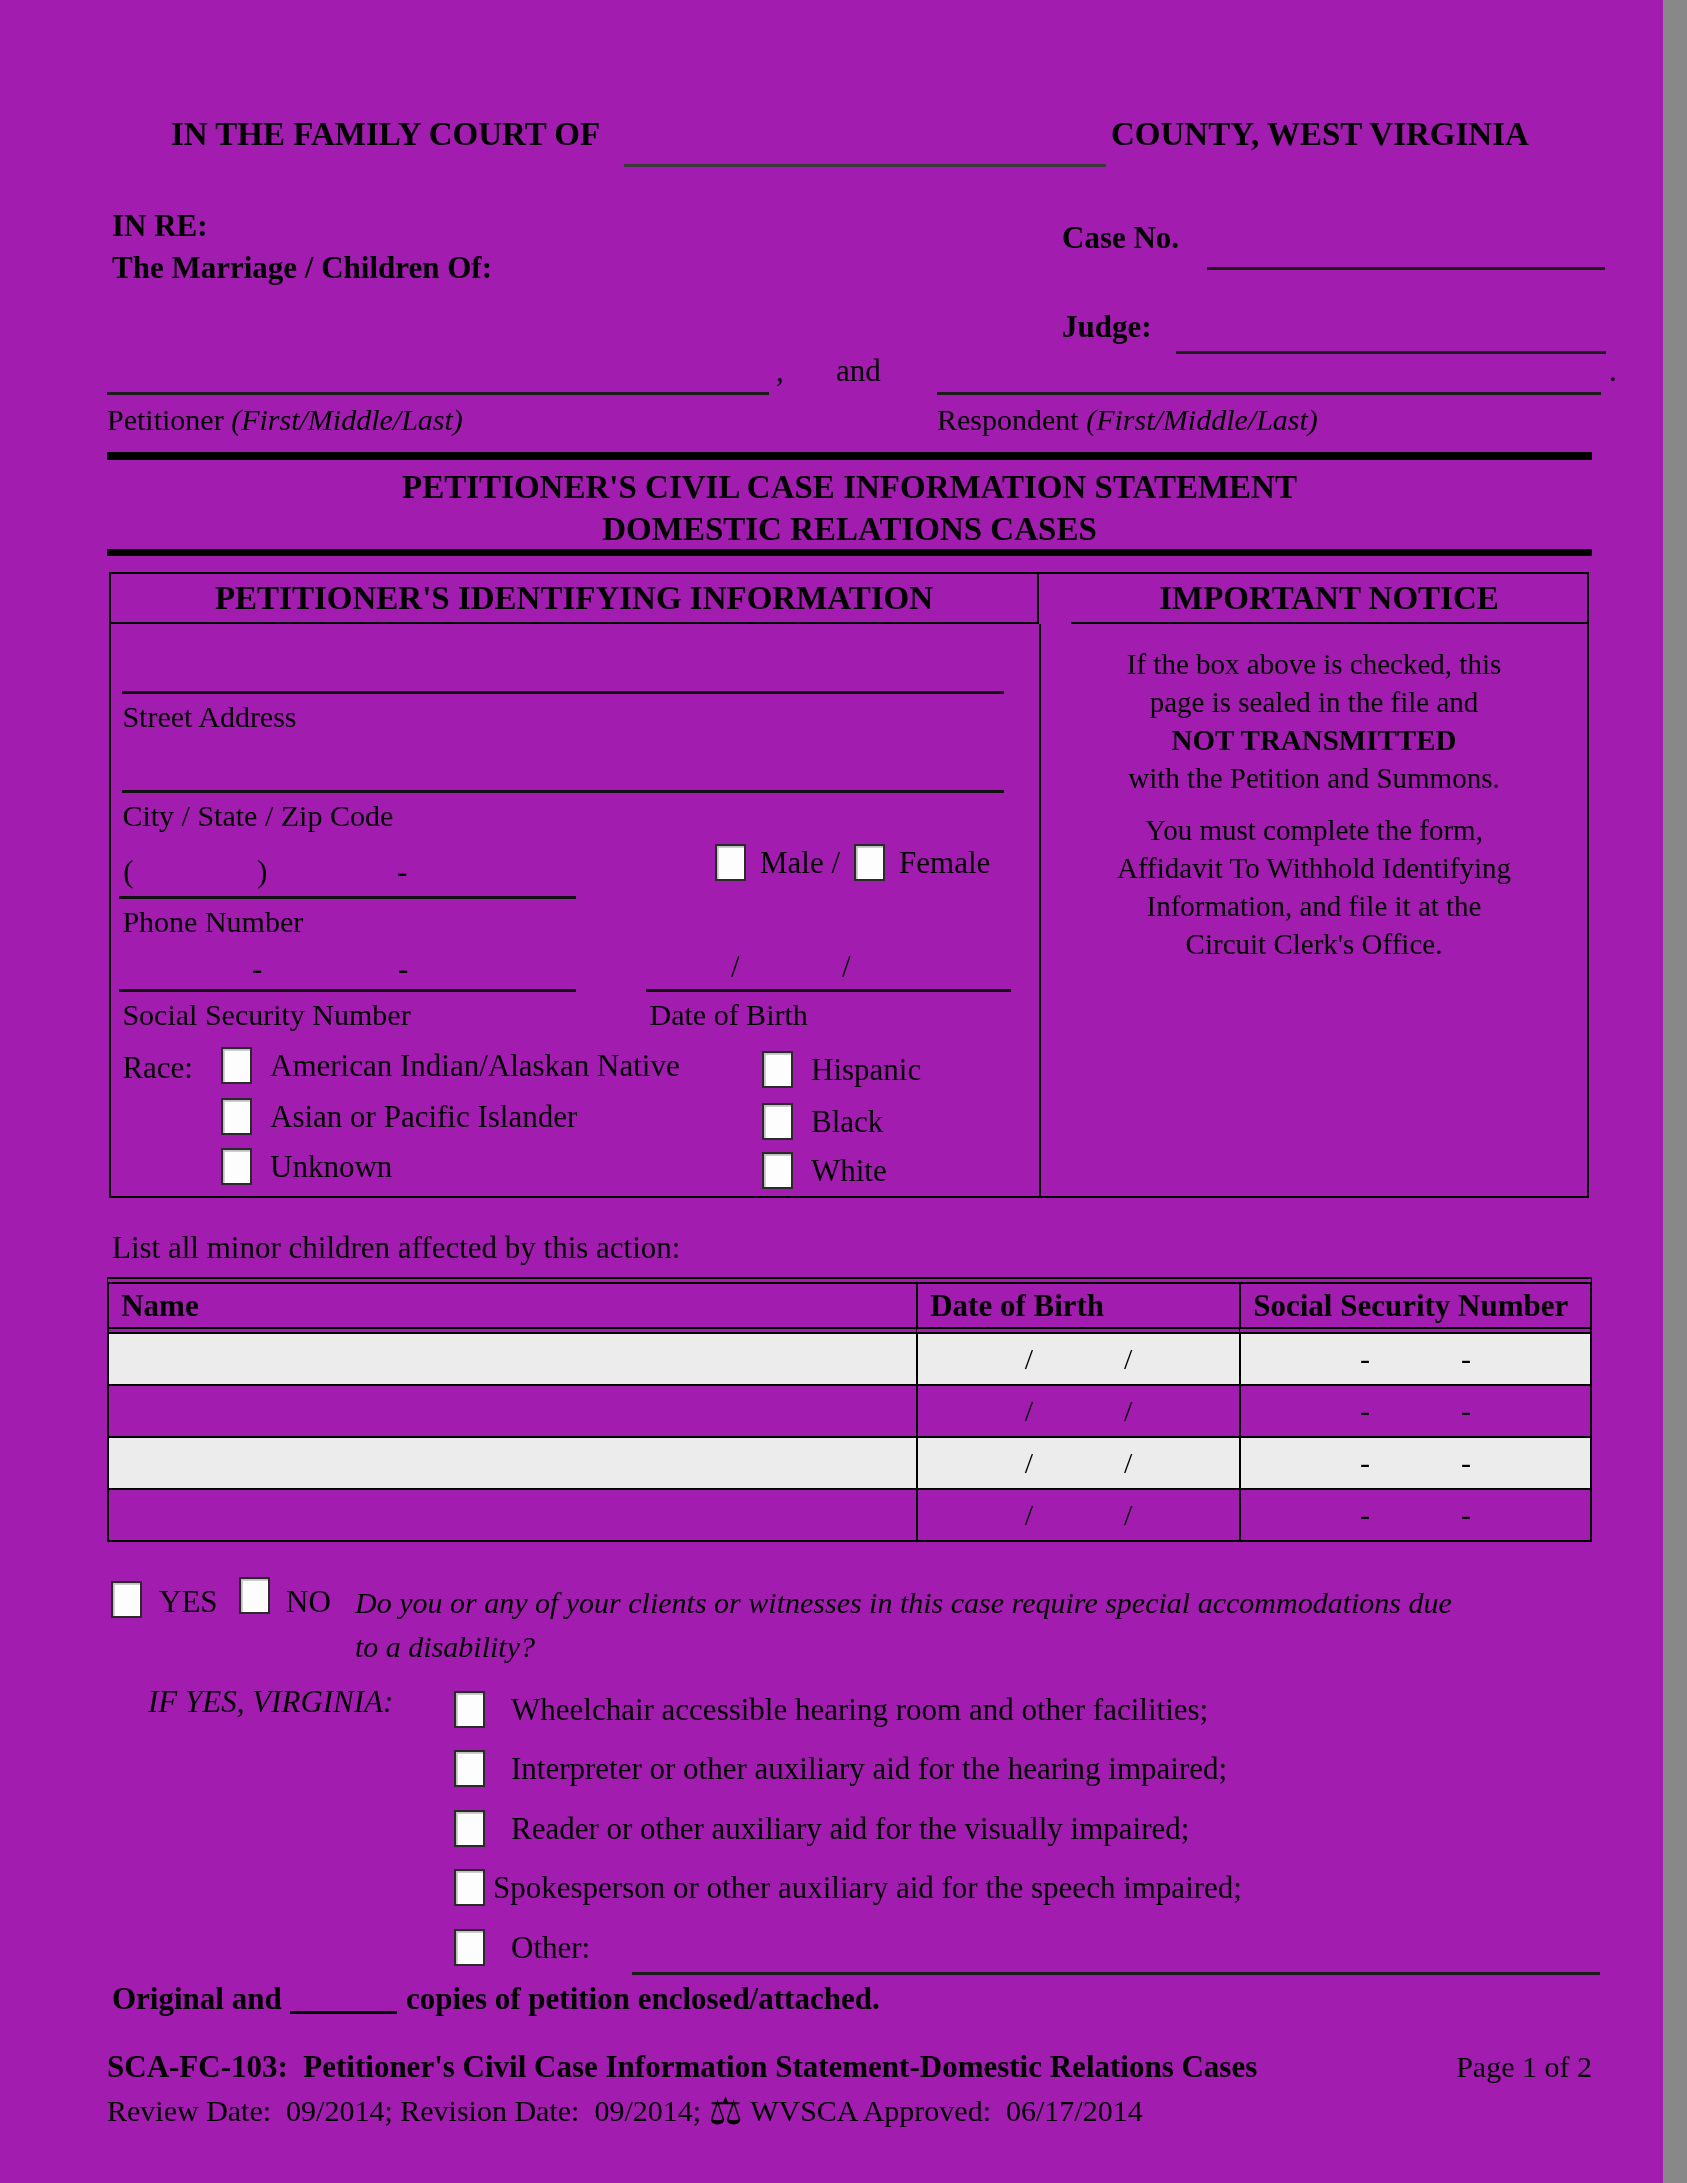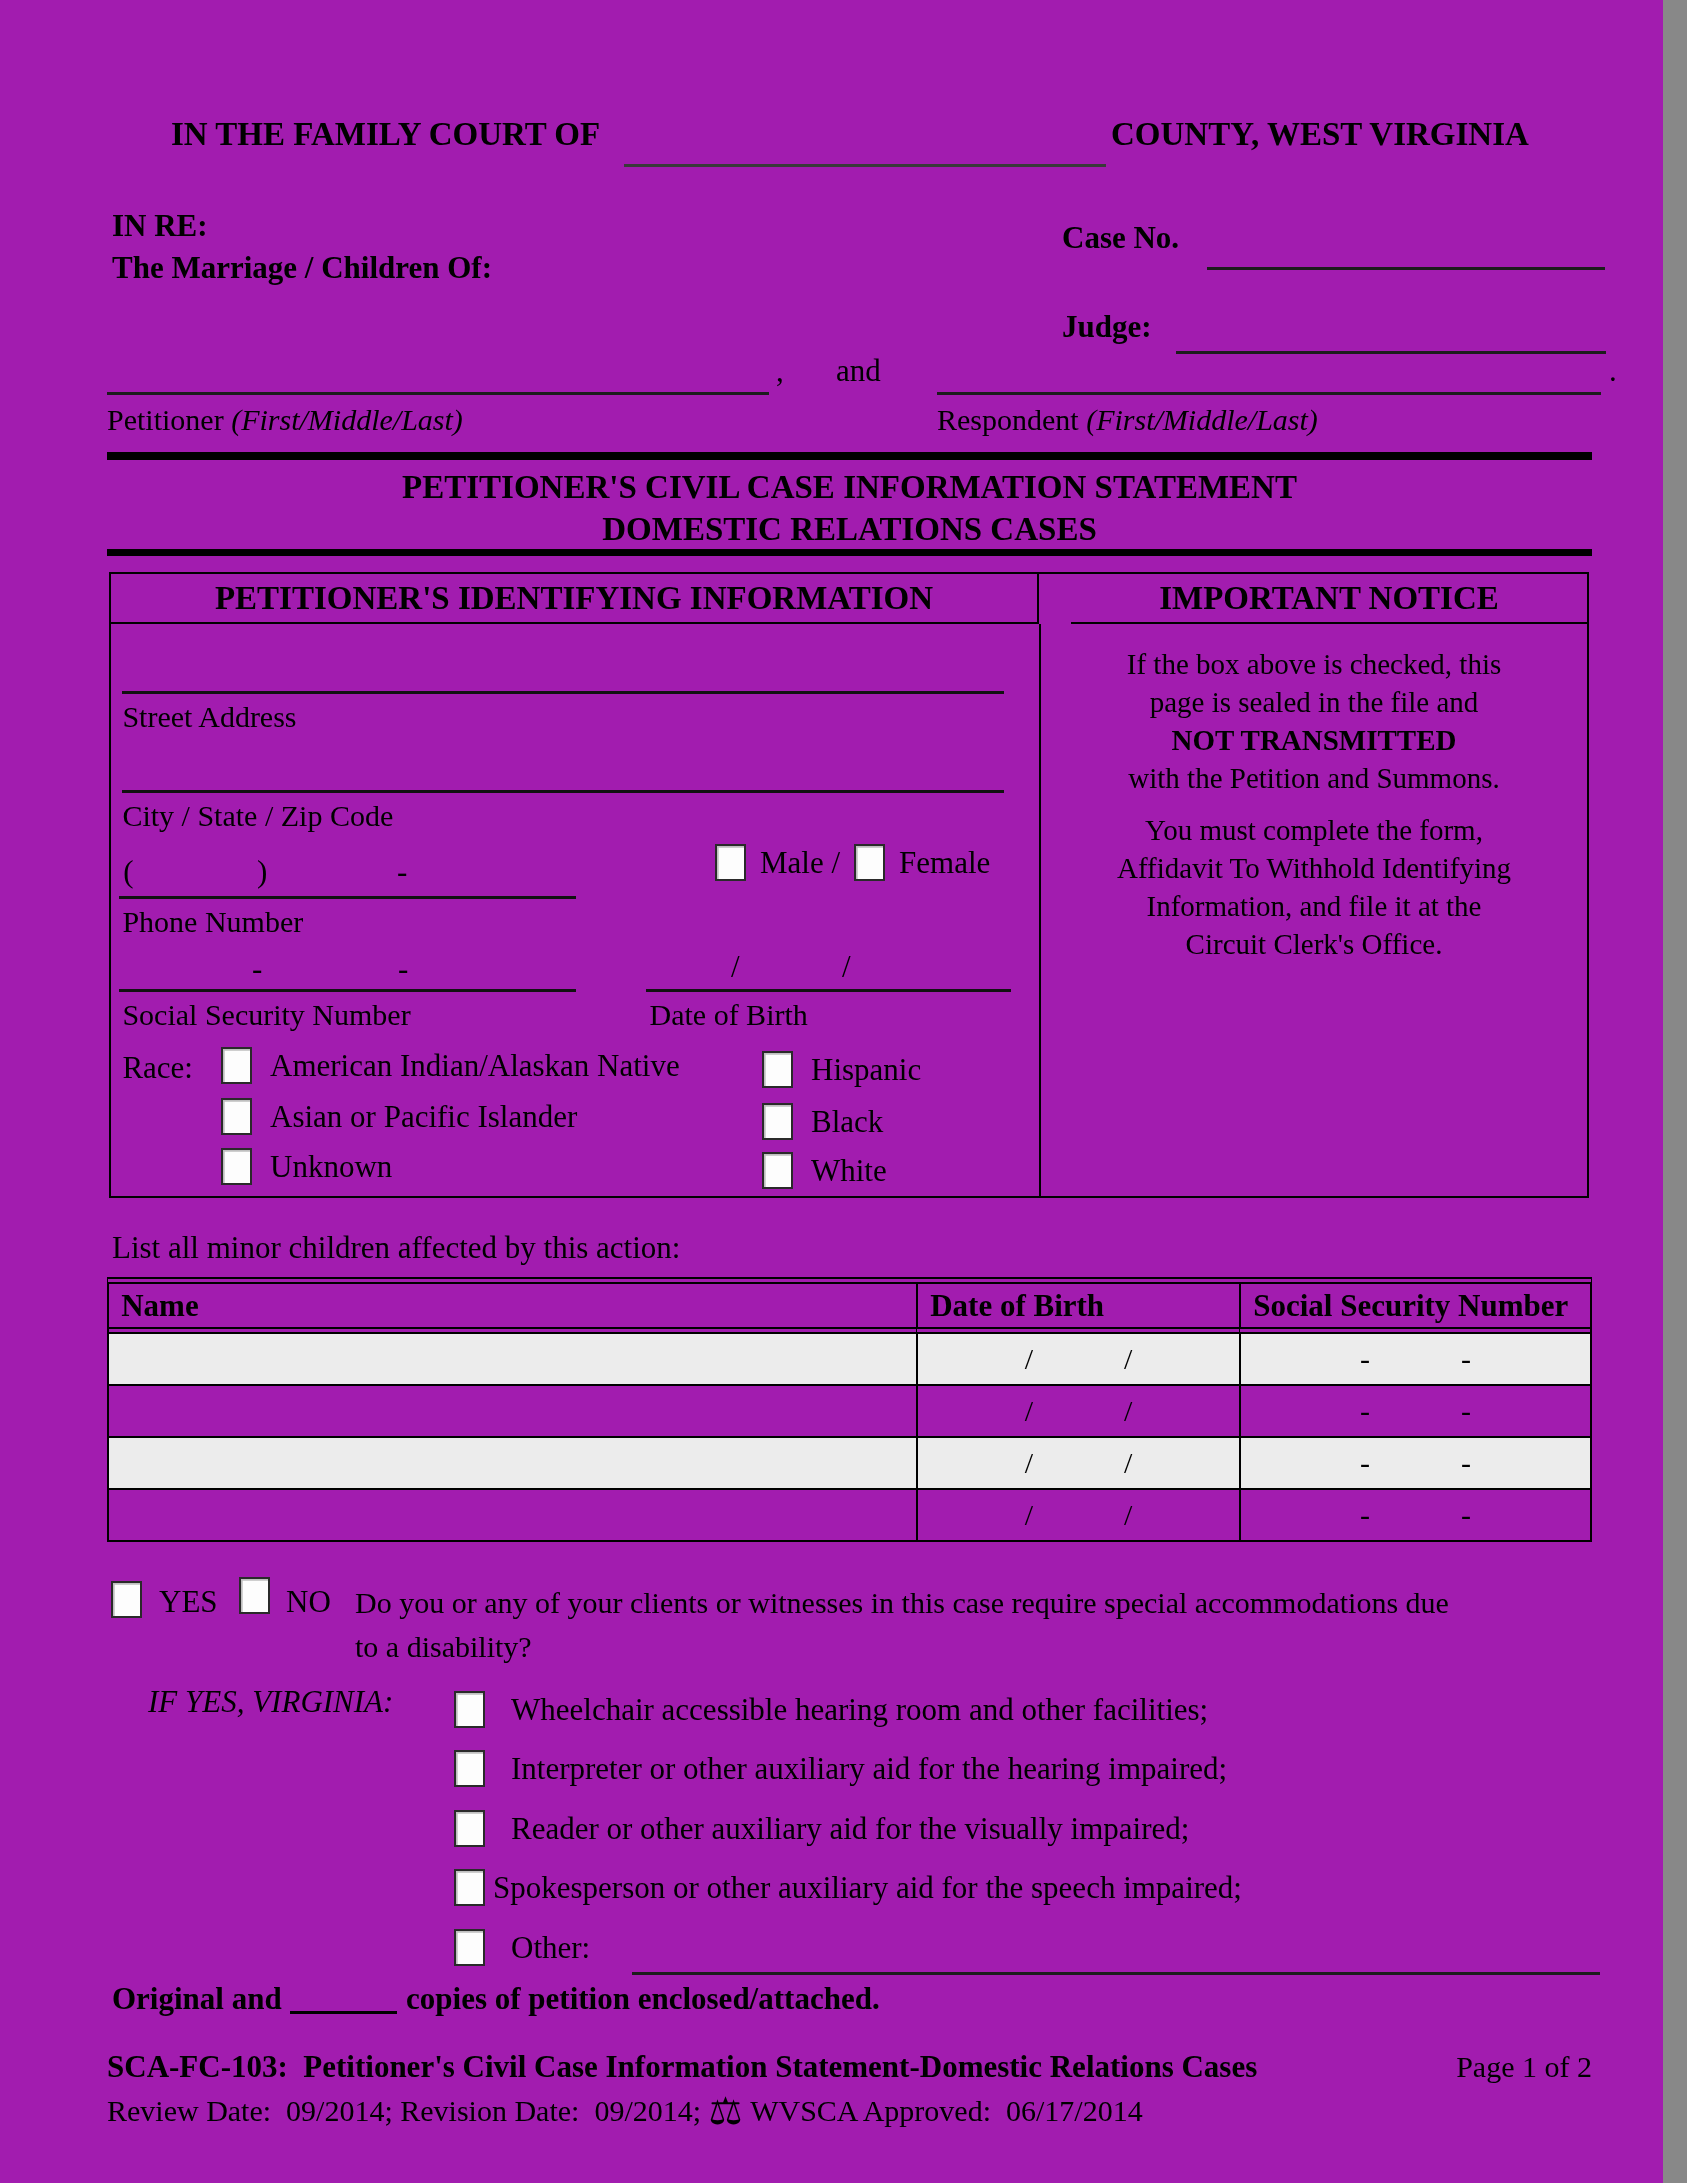--- a/index.html
+++ b/index.html
@@ -9,21 +9,21 @@
     overflow:hidden;
   }
   .abs{position:absolute;}
   .b{font-weight:bold;}
   .i{font-style:italic;}
   .t34{font-size:30px;line-height:1.18;}
   .t36{font-size:31px;line-height:1.18;}
   .t38{font-size:33px;line-height:1.18;}
   .blank{border-top:3.5px solid #1c1c1c;height:0;}
   .rule{background:#000;height:7.9px;}
-  .prewrap{white-space:pre-line;}
+  .prewrap{white-space:pre-line;font-style:italic;}
   .presp{white-space:pre-wrap;}
   .cb{
     display:inline-block; width:31px; height:37px; background:#fdfdfd;
     border:2.6px solid #2a2a2a; box-shadow:inset 1.7px 1.7px 0 #bfbfbf; box-sizing:border-box;
     flex:none;
   }
   
   .idbox{
     position:absolute; left:109px; top:572px; width:1480px; height:626px;
     border:2.6px solid #000; box-sizing:border-box;

